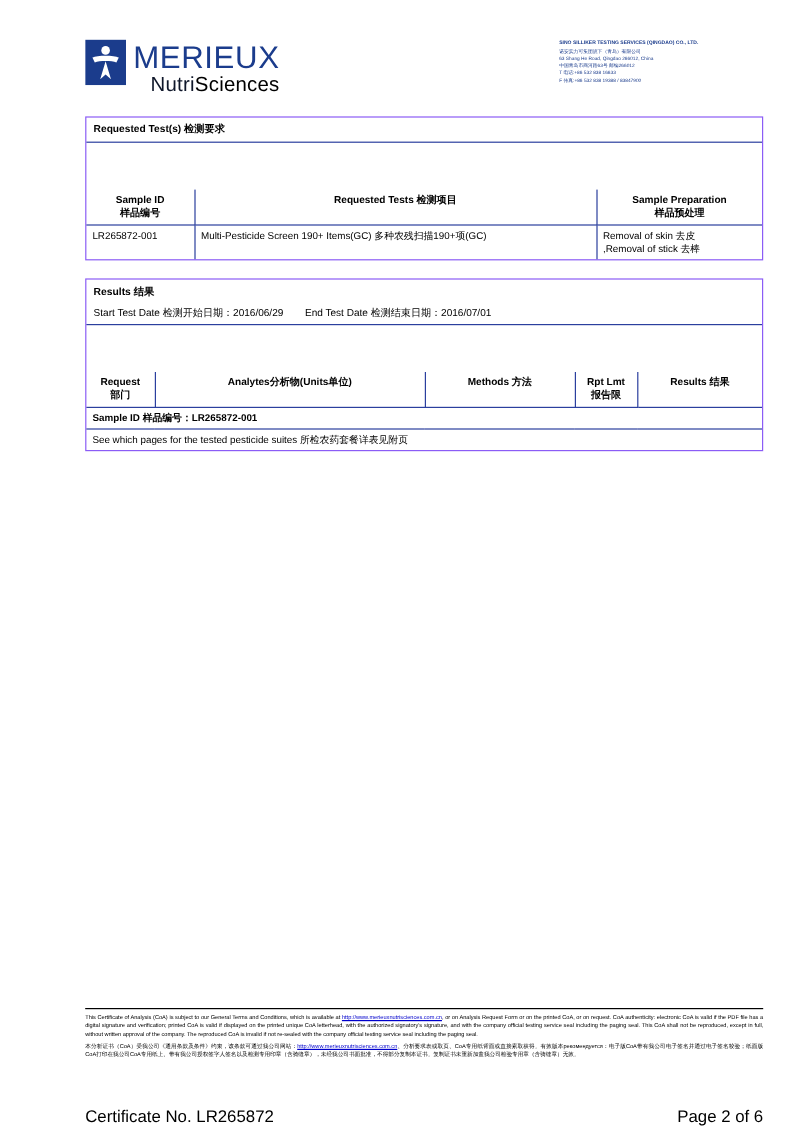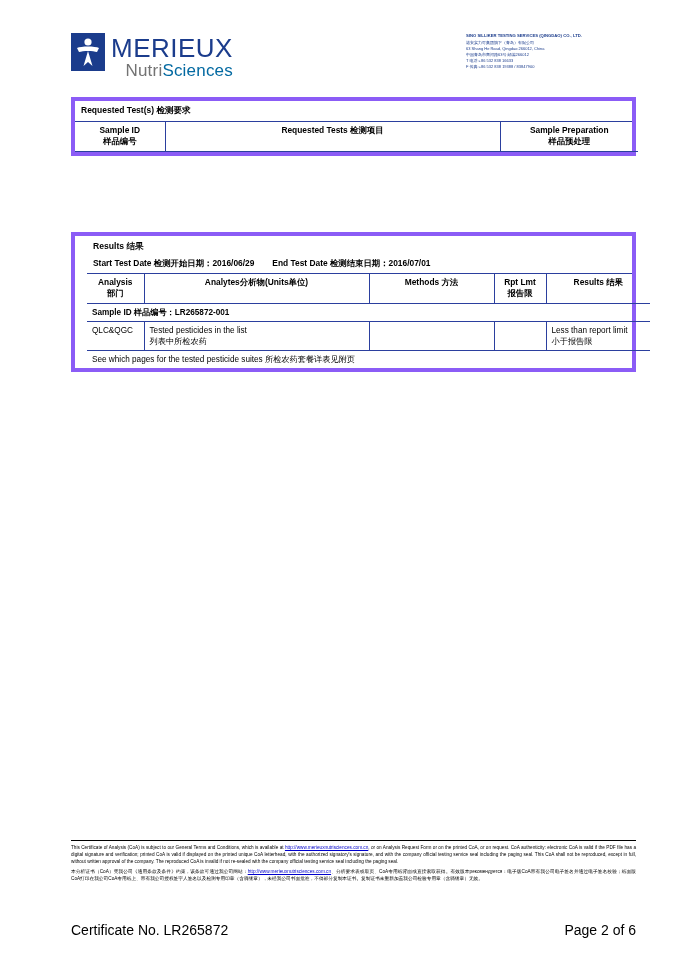--- a/index.html
+++ b/index.html
@@ -53,48 +53,49 @@
     font-family: "Liberation Sans", sans-serif;
     font-weight: 400;
   }
   .logo-sub {
     font-size: 17px;
     color: #1b3c8c;
     text-align: right;
     margin-top: 1px;
     letter-spacing: 0.2px;
   }
-  .logo-sub .nutri { color: #737373; }
-  .logo-sub .sci { color: #0369a1; }
+  .logo-sub .nutri { color: #0f172a; }
+  .logo-sub .sci { color: #000000; }
 
   .addr {
     text-align: left;
     font-size: 4.0px;
     line-height: 1.55;
     color: #1b3c8c;
     width: 170px;
     font-family: "Liberation Sans", sans-serif;
   }
   .addr .b { font-weight: bold; font-size: 4.2px; }
   .addr div { white-space: nowrap; }
 
   
   .block {
     position: absolute;
-    border: 4px solid #8b5cf6;
+    border: 1px solid #8b5cf6;
   }
   .bar {
     font-size: 8.5px;
     font-weight: bold;
     padding: 4px 6px;
   }
   table.t {
     border-collapse: collapse;
     width: 100%;
     table-layout: fixed;
+    margin-top: 39px;
   }
   table.t td, table.t th {
     border: 1px solid #2b3f9e;
     padding: 3px 5px;
     font-size: 8.2px;
     vertical-align: top;
     line-height: 1.35;
   }
   table.t th {
     text-align: center;
@@ -112,34 +113,33 @@
   }
   #req-table td, #req-table th { border-top: none; }
   #req-table tr td:first-child, #req-table tr th:first-child { border-left: none; }
   #req-table tr td:last-child, #req-table tr th:last-child { border-right: none; }
   #req-table tr:last-child td { border-bottom: none; }
 
   
   #res-block {
     left: 55px; top: 232px;
     width: 565px;
-    padding-left: 12px;
   }
   .res-head {
     padding: 5px 6px 4px 6px;
     border-bottom: 1px solid #2b3f9e;
   }
   .res-title {
     font-size: 8.6px;
     font-weight: bold;
     margin-bottom: 5px;
   }
   .res-dates {
     font-size: 8.4px;
-    font-weight: bold;
+    font-weight: normal;
   }
   .res-dates .gap { display: inline-block; width: 18px; }
 
   #res-table td, #res-table th { border-top: none; }
   #res-table tr td:first-child, #res-table tr th:first-child { border-left: none; }
   #res-table tr td:last-child, #res-table tr th:last-child { border-right: none; }
   #res-table tr:last-child td { border-bottom: none; }
 
   .sample-row td {
     font-weight: bold;
@@ -232,20 +232,28 @@
             <div>样品编号</div>
           </th>
           <th>Requested Tests 检测项目</th>
           <th>
             <div>Sample Preparation</div>
             <div>样品预处理</div>
           </th>
         </tr>
       </thead>
       <tbody>
+        <tr>
+          <td>LR265872-001</td>
+          <td>Multi-Pesticide Screen 190+ Items(GC)  多种农残扫描190+项(GC)</td>
+          <td>
+            <div>Removal of skin  去皮</div>
+            <div>,Removal of stick  去棒</div>
+          </td>
+        </tr>
       </tbody>
     </table>
   </div>
 
   <div class="block" id="res-block">
     <div class="res-head">
       <div class="res-title">Results 结果</div>
       <div class="res-dates">
         <span>Start Test Date 检测开始日期：</span><span>2016/06/29</span><span class="gap"></span><span>End Test Date 检测结束日期：</span><span>2016/07/01</span>
       </div>
@@ -254,49 +262,36 @@
       <colgroup>
         <col style="width:57px">
         <col style="width:225px">
         <col style="width:125px">
         <col style="width:52px">
         <col style="width:104px">
       </colgroup>
       <thead>
         <tr>
           <th>
-            <div>Analysis</div>
+            <div>Request</div>
             <div>部门</div>
           </th>
           <th>Analytes分析物(Units单位)</th>
           <th>Methods 方法</th>
           <th>
             <div>Rpt Lmt</div>
             <div>报告限</div>
           </th>
           <th>Results  结果</th>
         </tr>
       </thead>
       <tbody>
         <tr class="sample-row">
           <td colspan="5">Sample ID 样品编号：LR265872-001</td>
         </tr>
-        <tr>
-          <td>QLC&amp;QGC</td>
-          <td>
-            <div>Tested pesticides in the list</div>
-            <div>列表中所检农药</div>
-          </td>
-          <td></td>
-          <td></td>
-          <td>
-            <div>Less than report limit</div>
-            <div>小于报告限</div>
-          </td>
-        </tr>
         <tr class="note-row">
           <td colspan="5">See which pages for the tested pesticide suites 所检农药套餐详表见附页</td>
         </tr>
       </tbody>
     </table>
   </div>
 
   <div class="footer">
     <div class="foot-rule"></div>
     <div class="foot-text"><span>This Certificate of Analysis (CoA) is subject to our General Terms and Conditions, which is available at </span><span class="foot-link">http://www.merieuxnutrisciences.com.cn</span><span>, or on Analysis Request Form or on the printed CoA, or on request. CoA authenticity: electronic CoA is valid if the PDF file has a digital signature and verification; printed CoA is valid if displayed on the printed unique CoA letterhead, with the authorized signatory's signature, and with the company official testing service seal including the paging seal. This CoA shall not be reproduced, except in full, without written approval of the company. The reproduced CoA is invalid if not re-sealed with the company official testing service seal including the paging seal.</span></div>

